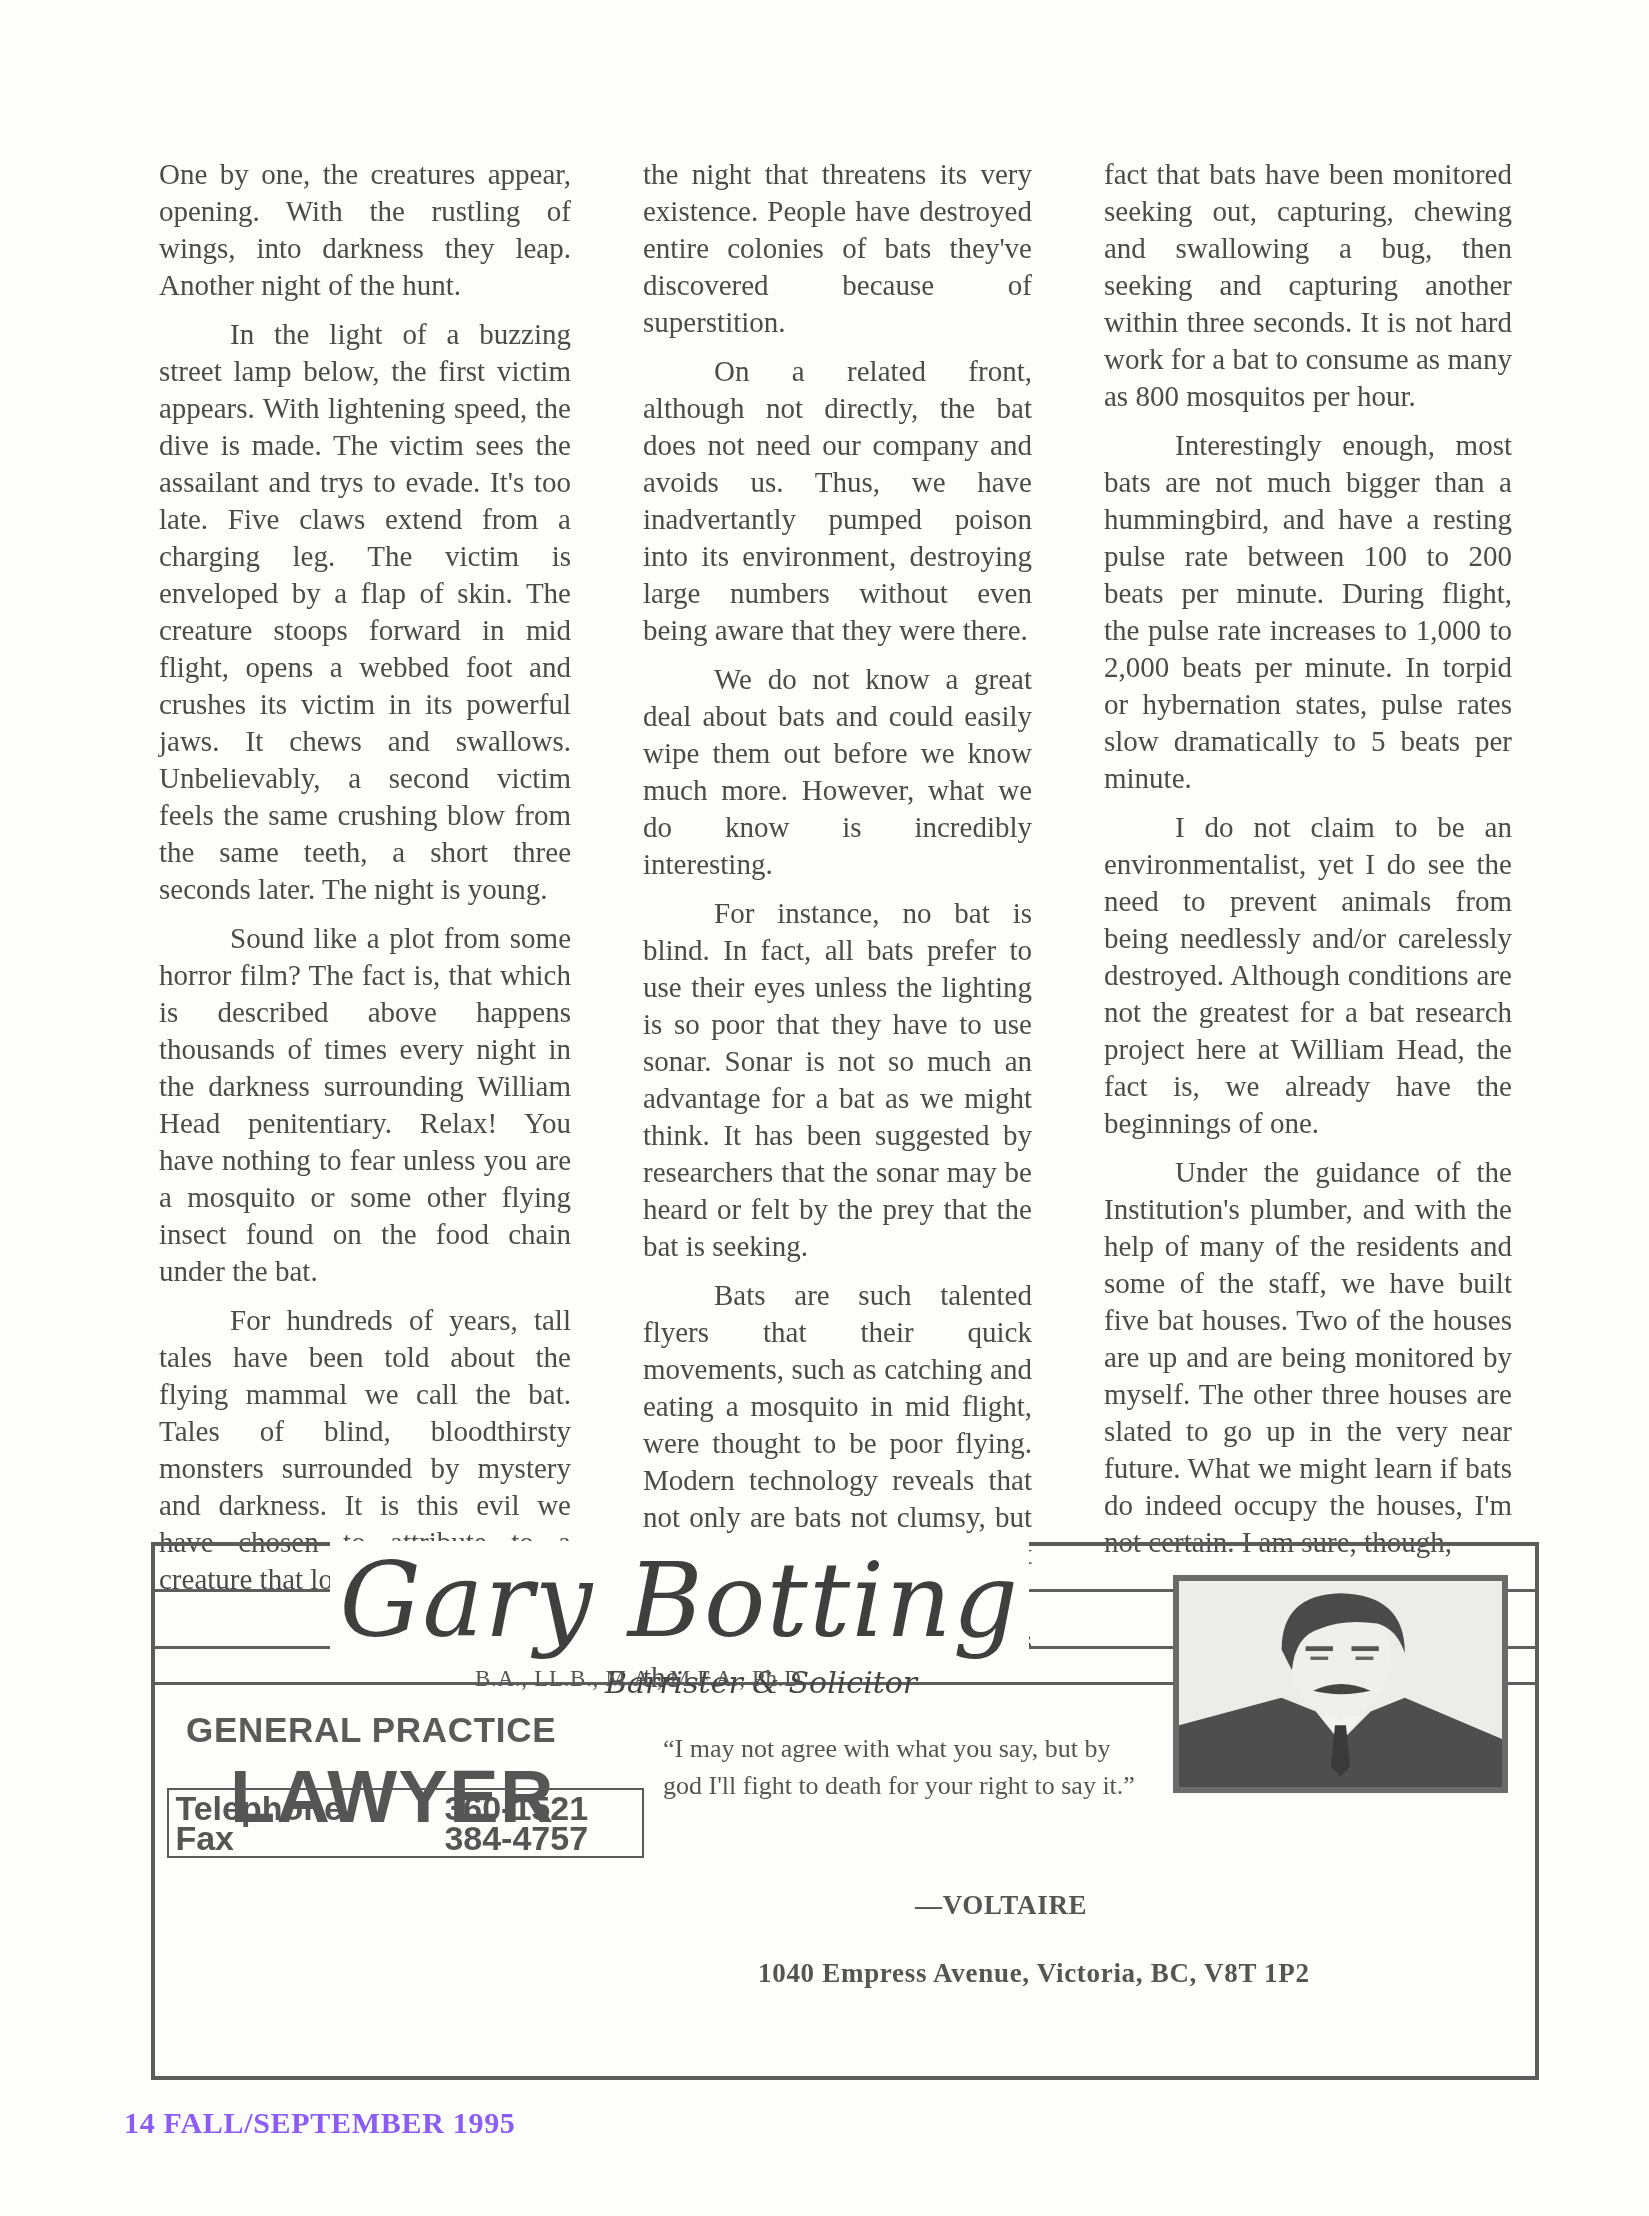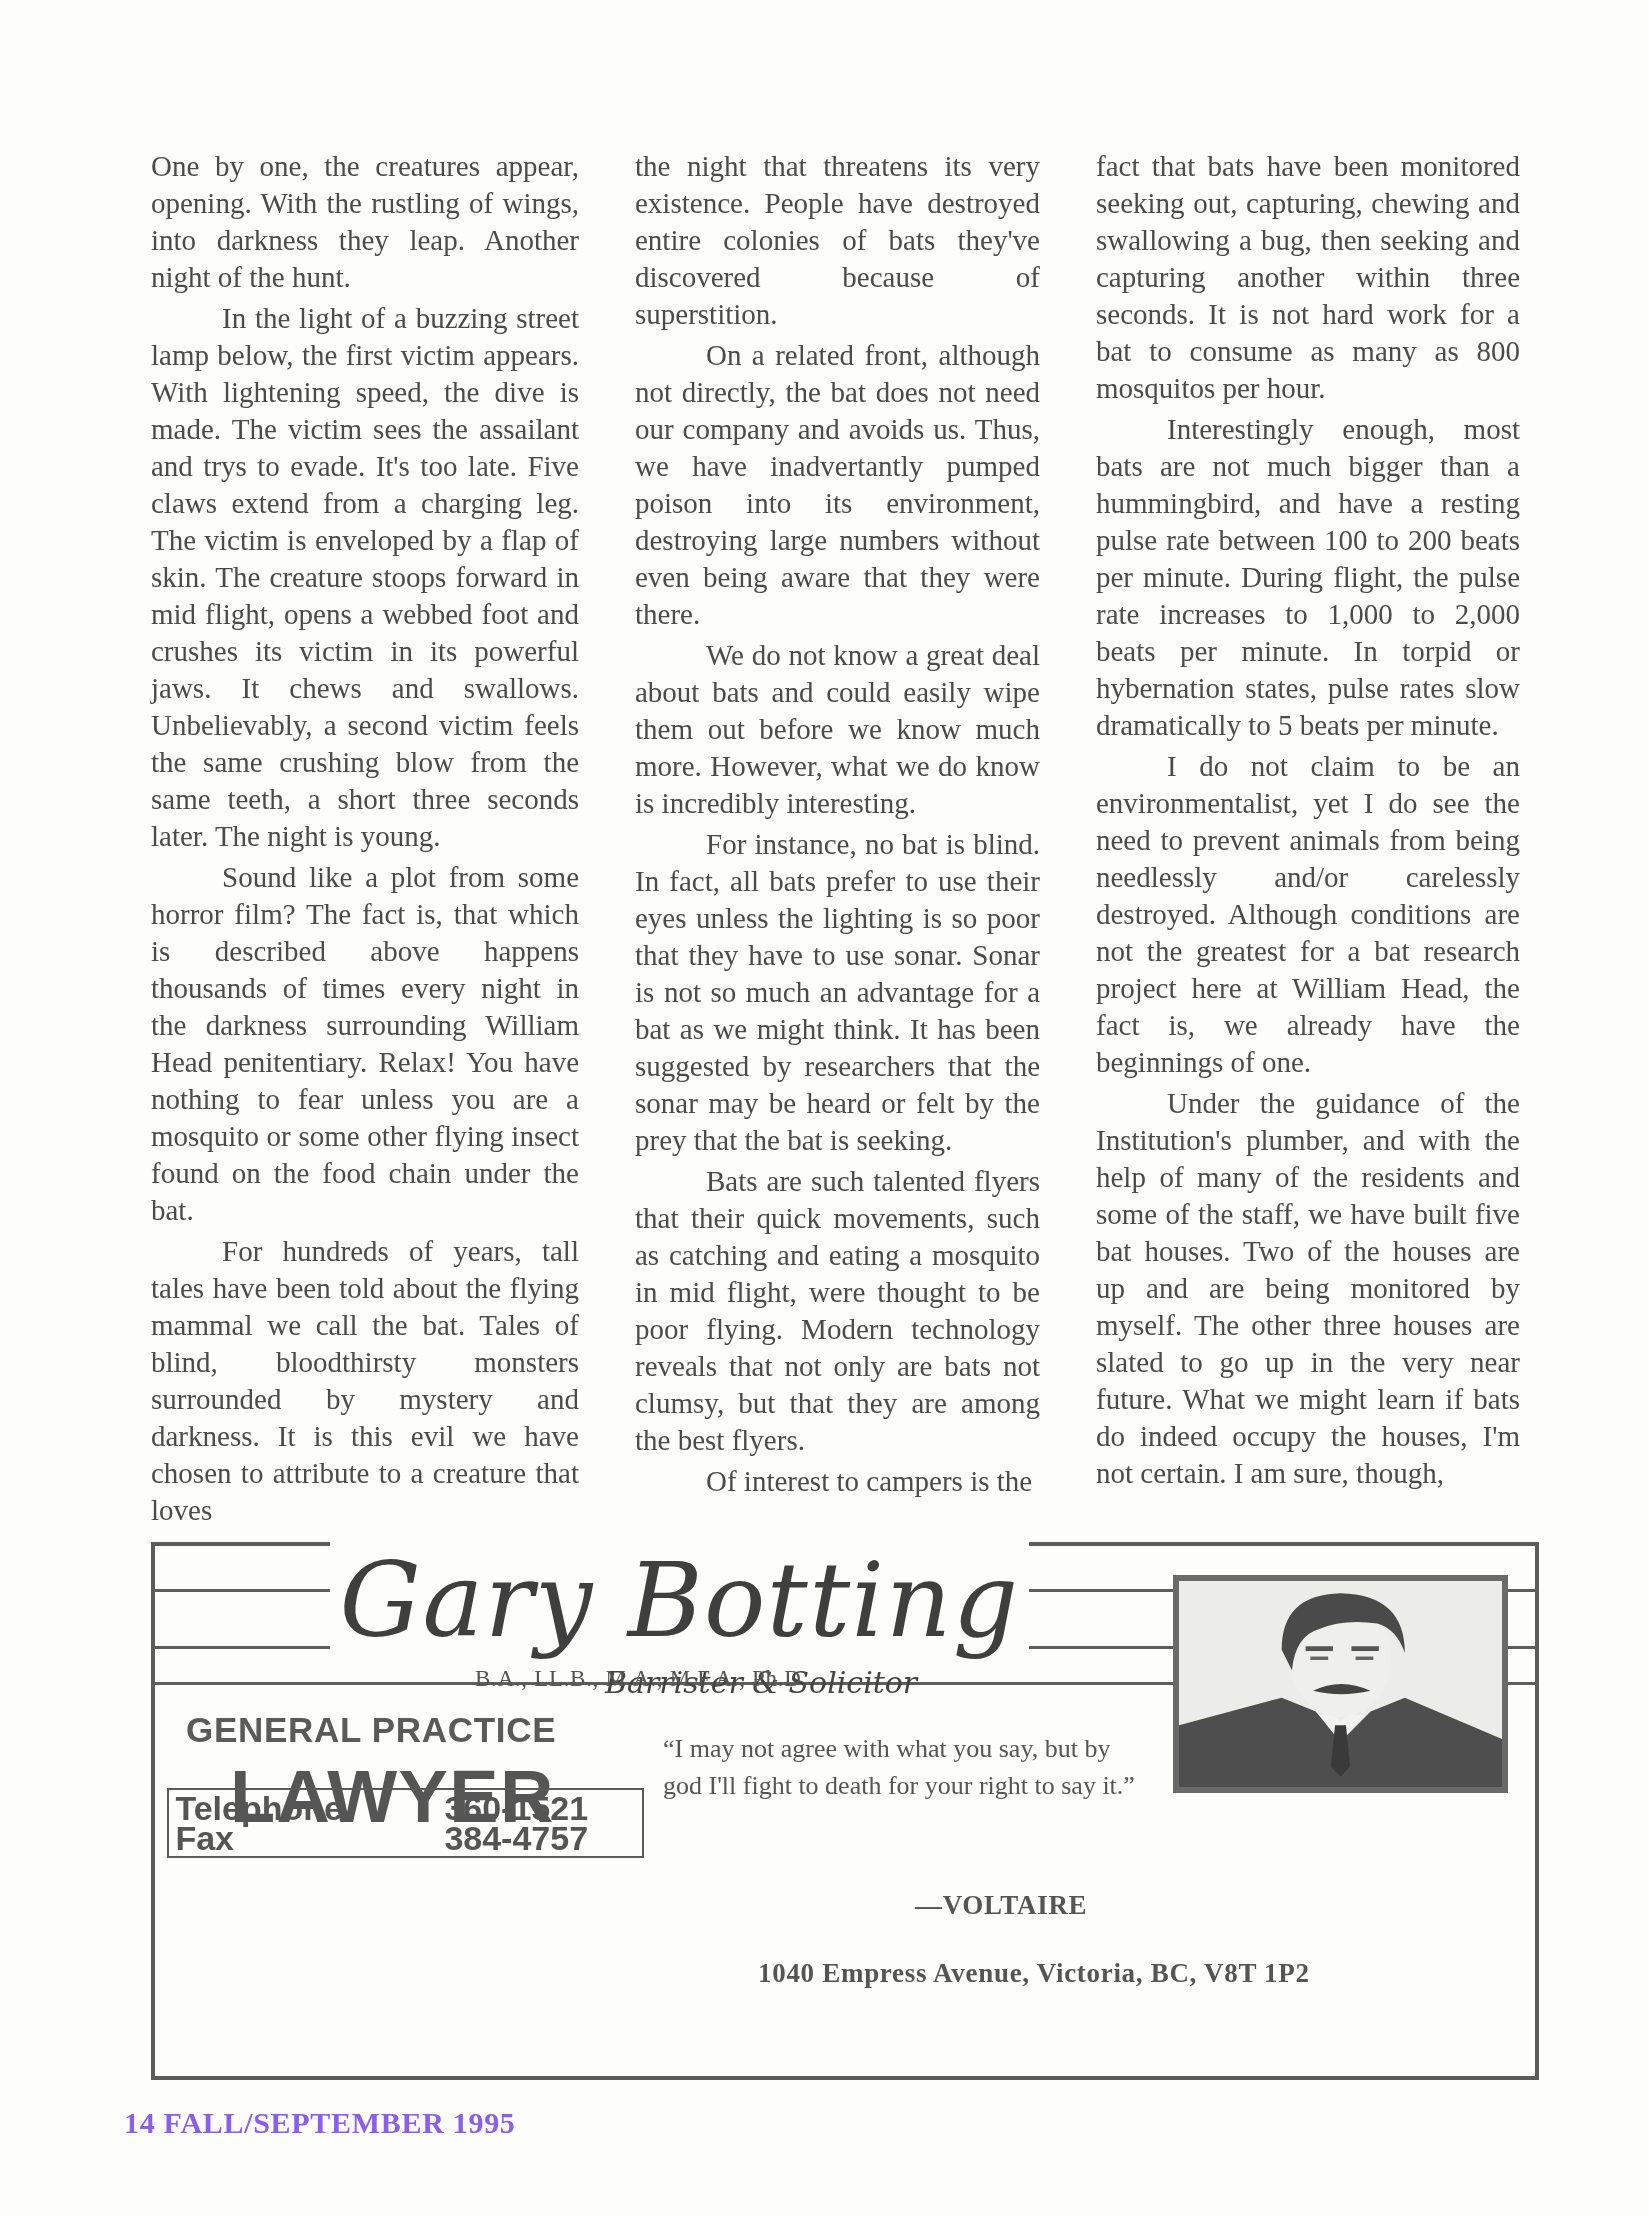--- a/index.html
+++ b/index.html
@@ -9,21 +9,21 @@
     position: relative; overflow: hidden;
     color: #4a4a4a;
     font-family: "Liberation Serif", "DejaVu Serif", serif;
   }
   .col {
     position: absolute; top: 144px;
     font-size: 29px; line-height: 37px;
     text-align: justify;
     color: #4b4b4b;
   }
-  .col p { margin: 4px; }
+  .col p { margin: 12px; }
   .col p.indent { text-indent: 71px; }
   #col1 { left: 147px; width: 436px; }
   #col2 { left: 631px; width: 413px; }
   #col3 { left: 1092px; width: 432px; }
 
   
   #ad { position: absolute; left: 151px; top: 1542px; width: 1388px; height: 538px;
         border: 4.1px solid #5c5c5c; box-sizing: border-box; }
   .hline { position: absolute; height: 2.7px; background: #5e5e5e; }
   #name-script { position: absolute; left: 136px; top: 0px; width: 777px; height: 109px;

